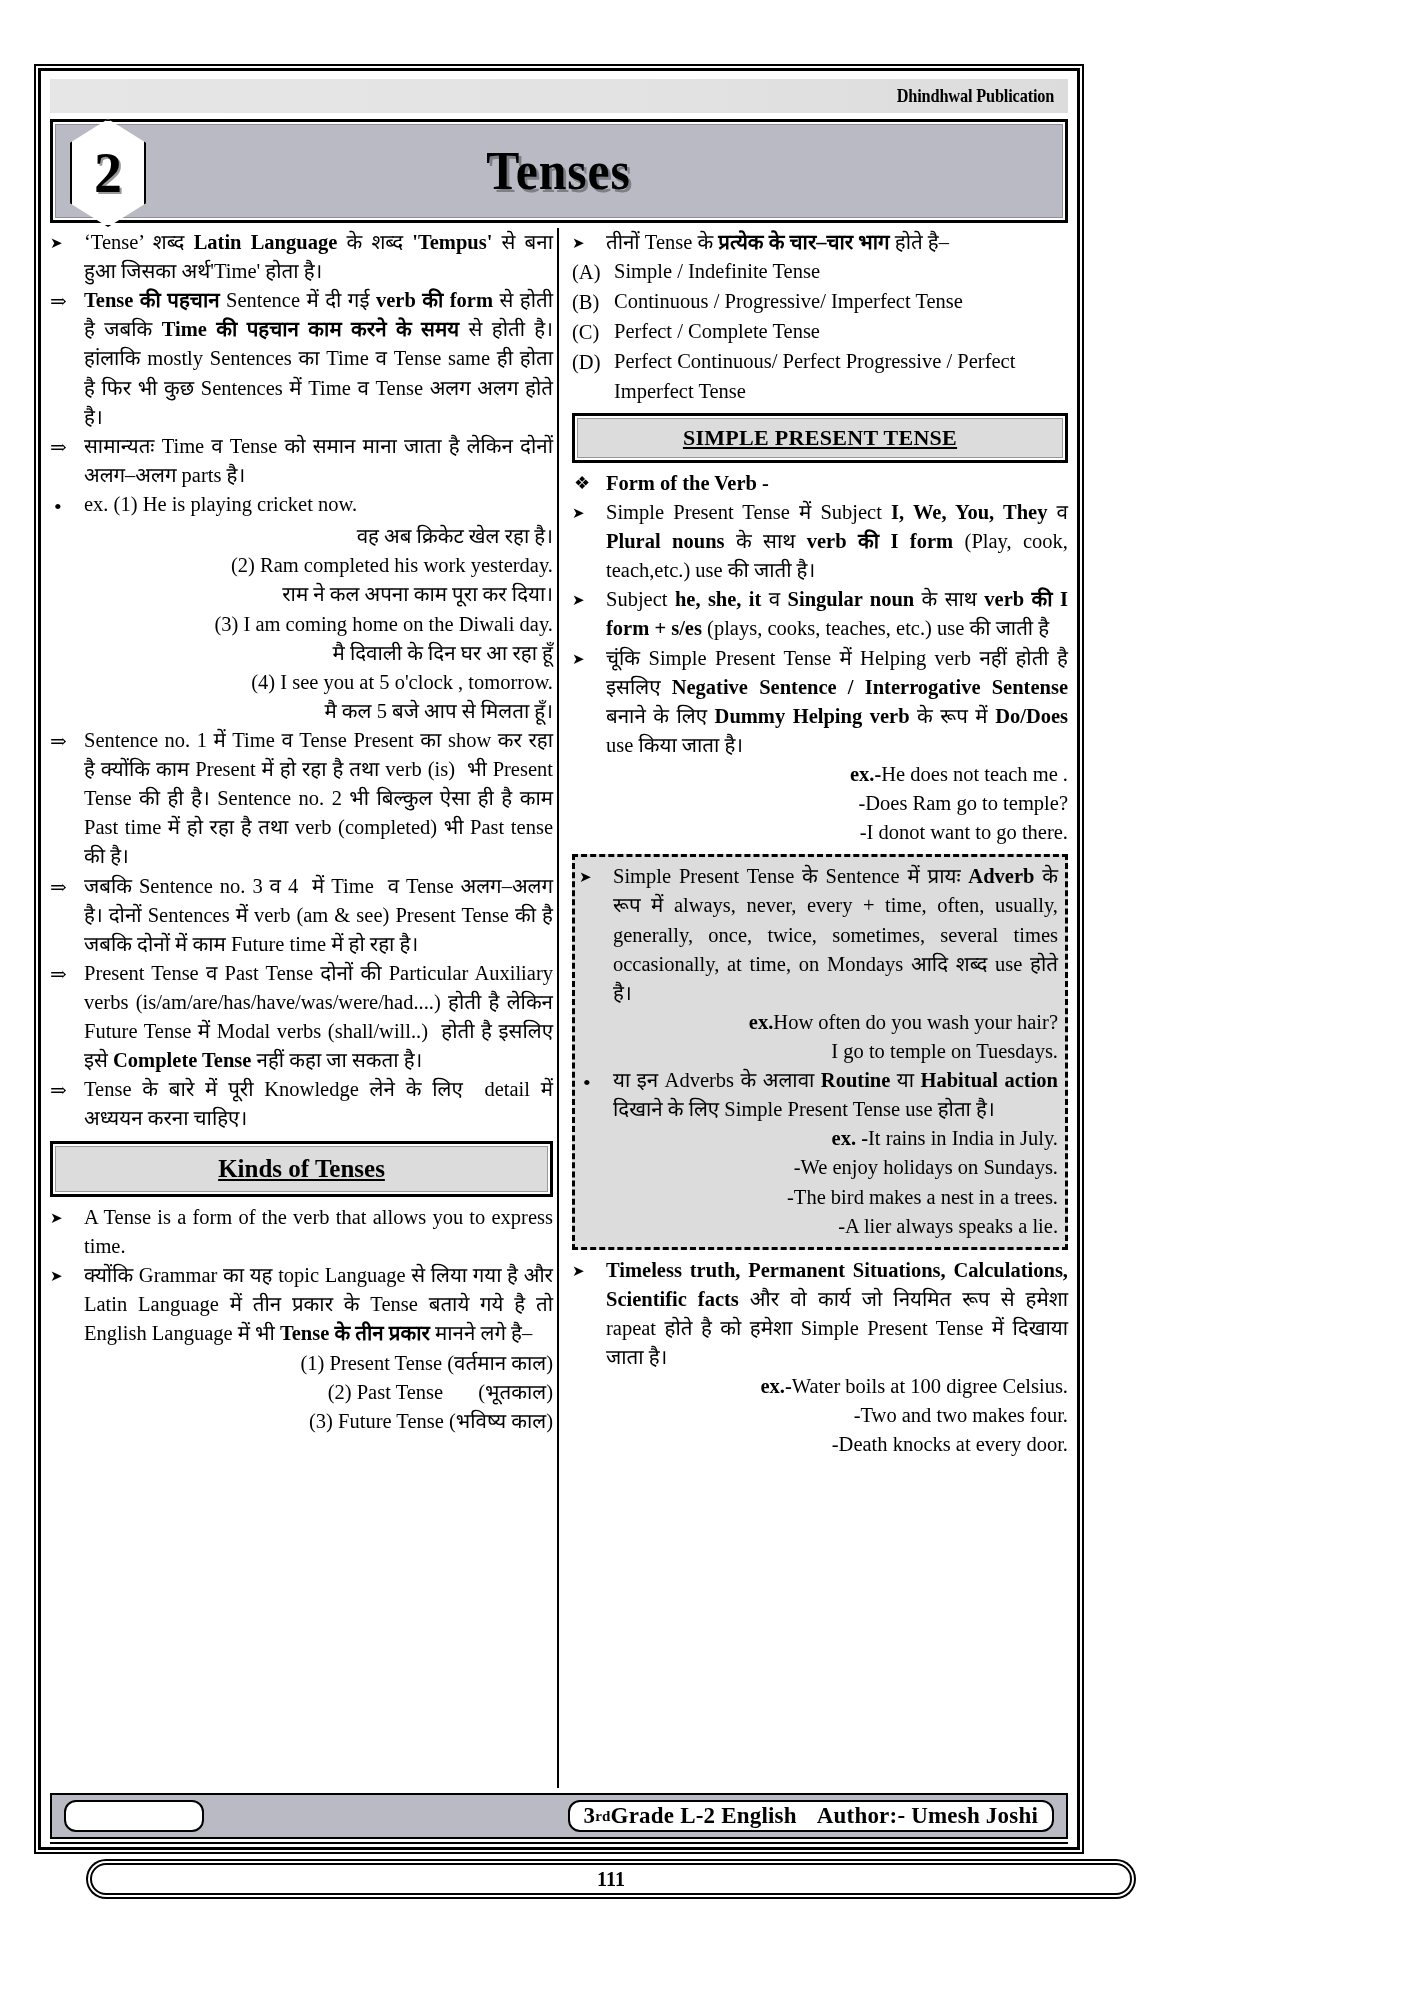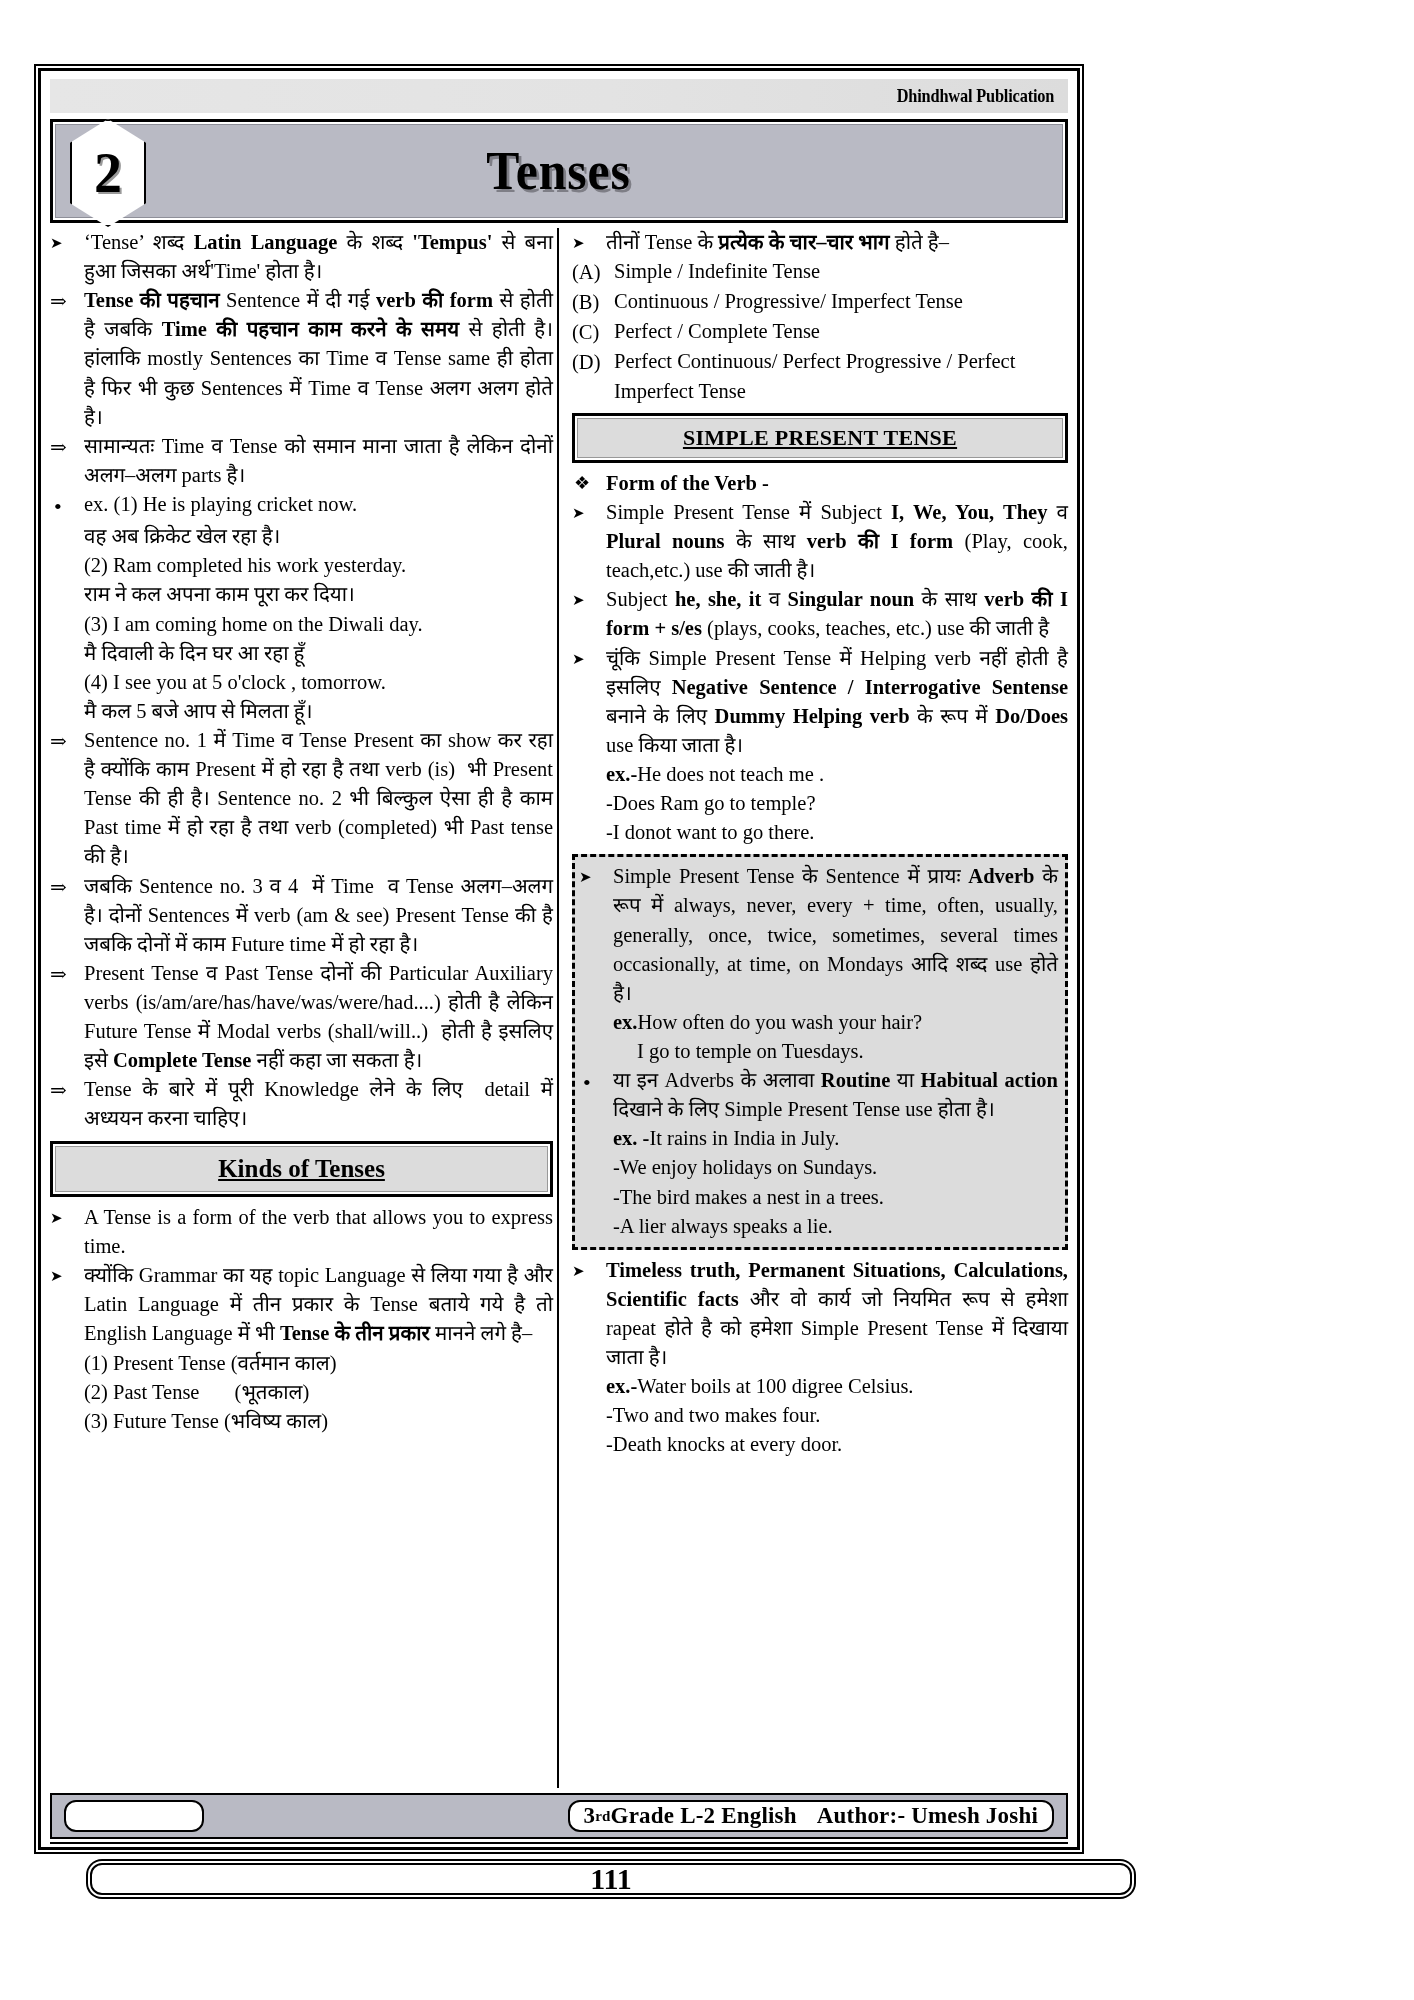--- a/index.html
+++ b/index.html
@@ -89,21 +89,21 @@
     line-height:1.42;
     padding-top:1px;
   }
   .mk.arrow::before{content:"\27A4";font-size:15px;}
   .mk.dblarrow::before{content:"\21D2";font-size:20px;}
   .mk.dot::before{content:"\2022";font-size:22px;padding-left:4px;}
   .mk.diamond::before{content:"\2756";font-size:18px;padding-left:2px;}
   .mk.lbl{width:42px;font-size:20.5px;}
   .txt{flex:1 1 auto;text-align:justify;}
   .txt.nj{text-align:left;}
-  .plain{padding-left:34px;}
+  .plain{padding-left:34px;text-align:right;}
   .plain.ind{padding-left:34px;}
   b{font-weight:bold;}
 
   
   .sect{
     border:3px solid #000;
     padding:2px;
     margin:7px 0 6px 0;
   }
   .sect .bar{
@@ -139,21 +139,21 @@
   }
   .pill{
     background:#fff;border:2px solid #000;border-radius:12px;
     height:32px;min-width:140px;
     display:flex;align-items:center;justify-content:center;
     font-weight:bold;font-size:21px;
     padding:0 14px;box-sizing:border-box;
   }
   .pill.center{min-width:0;font-size:23px;letter-spacing:.2px;}
   .pill.center sup{font-size:15px;vertical-align:super;}
-  .pill.page{min-width:120px;font-size:30px;}
+  .pill.page{min-width:120px;font-size:20px;border-radius:16px;}
   .sp{display:inline-block;width:10px;}
 </style>
 </head>
 <body>
 
 <div class="page">
   <div class="inner">
 
     <div class="pub-band">
       <span>Dhindhwal Publication</span>

